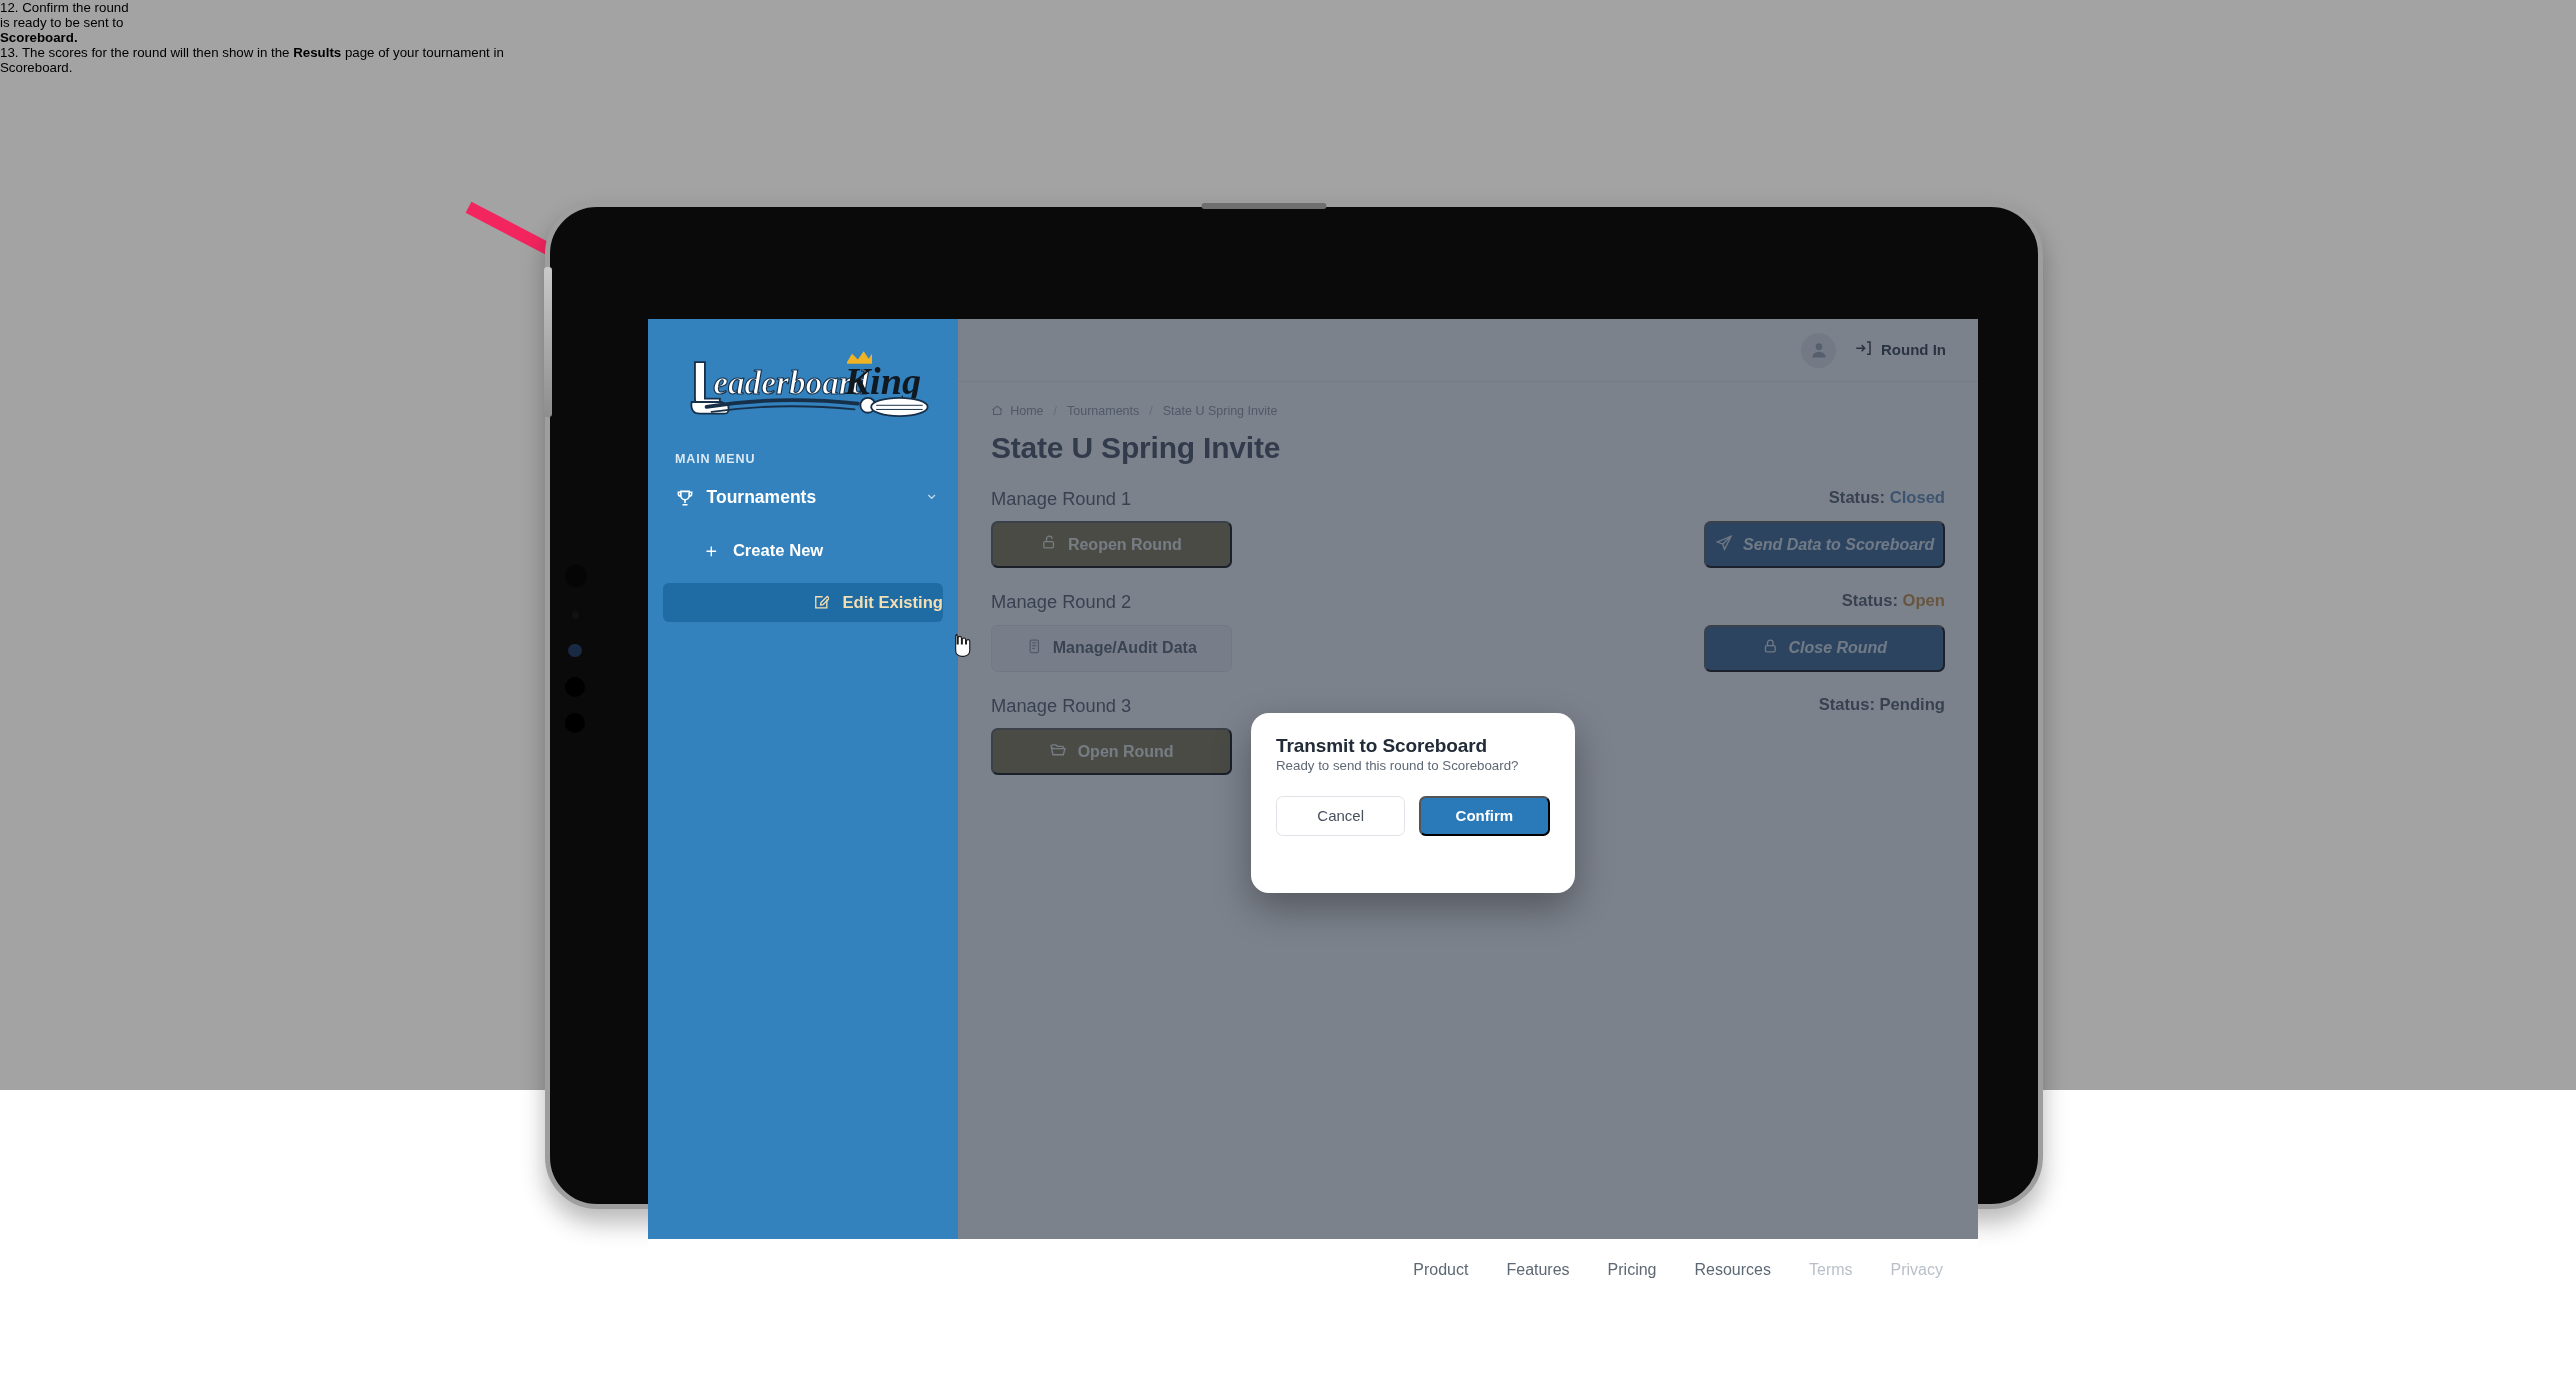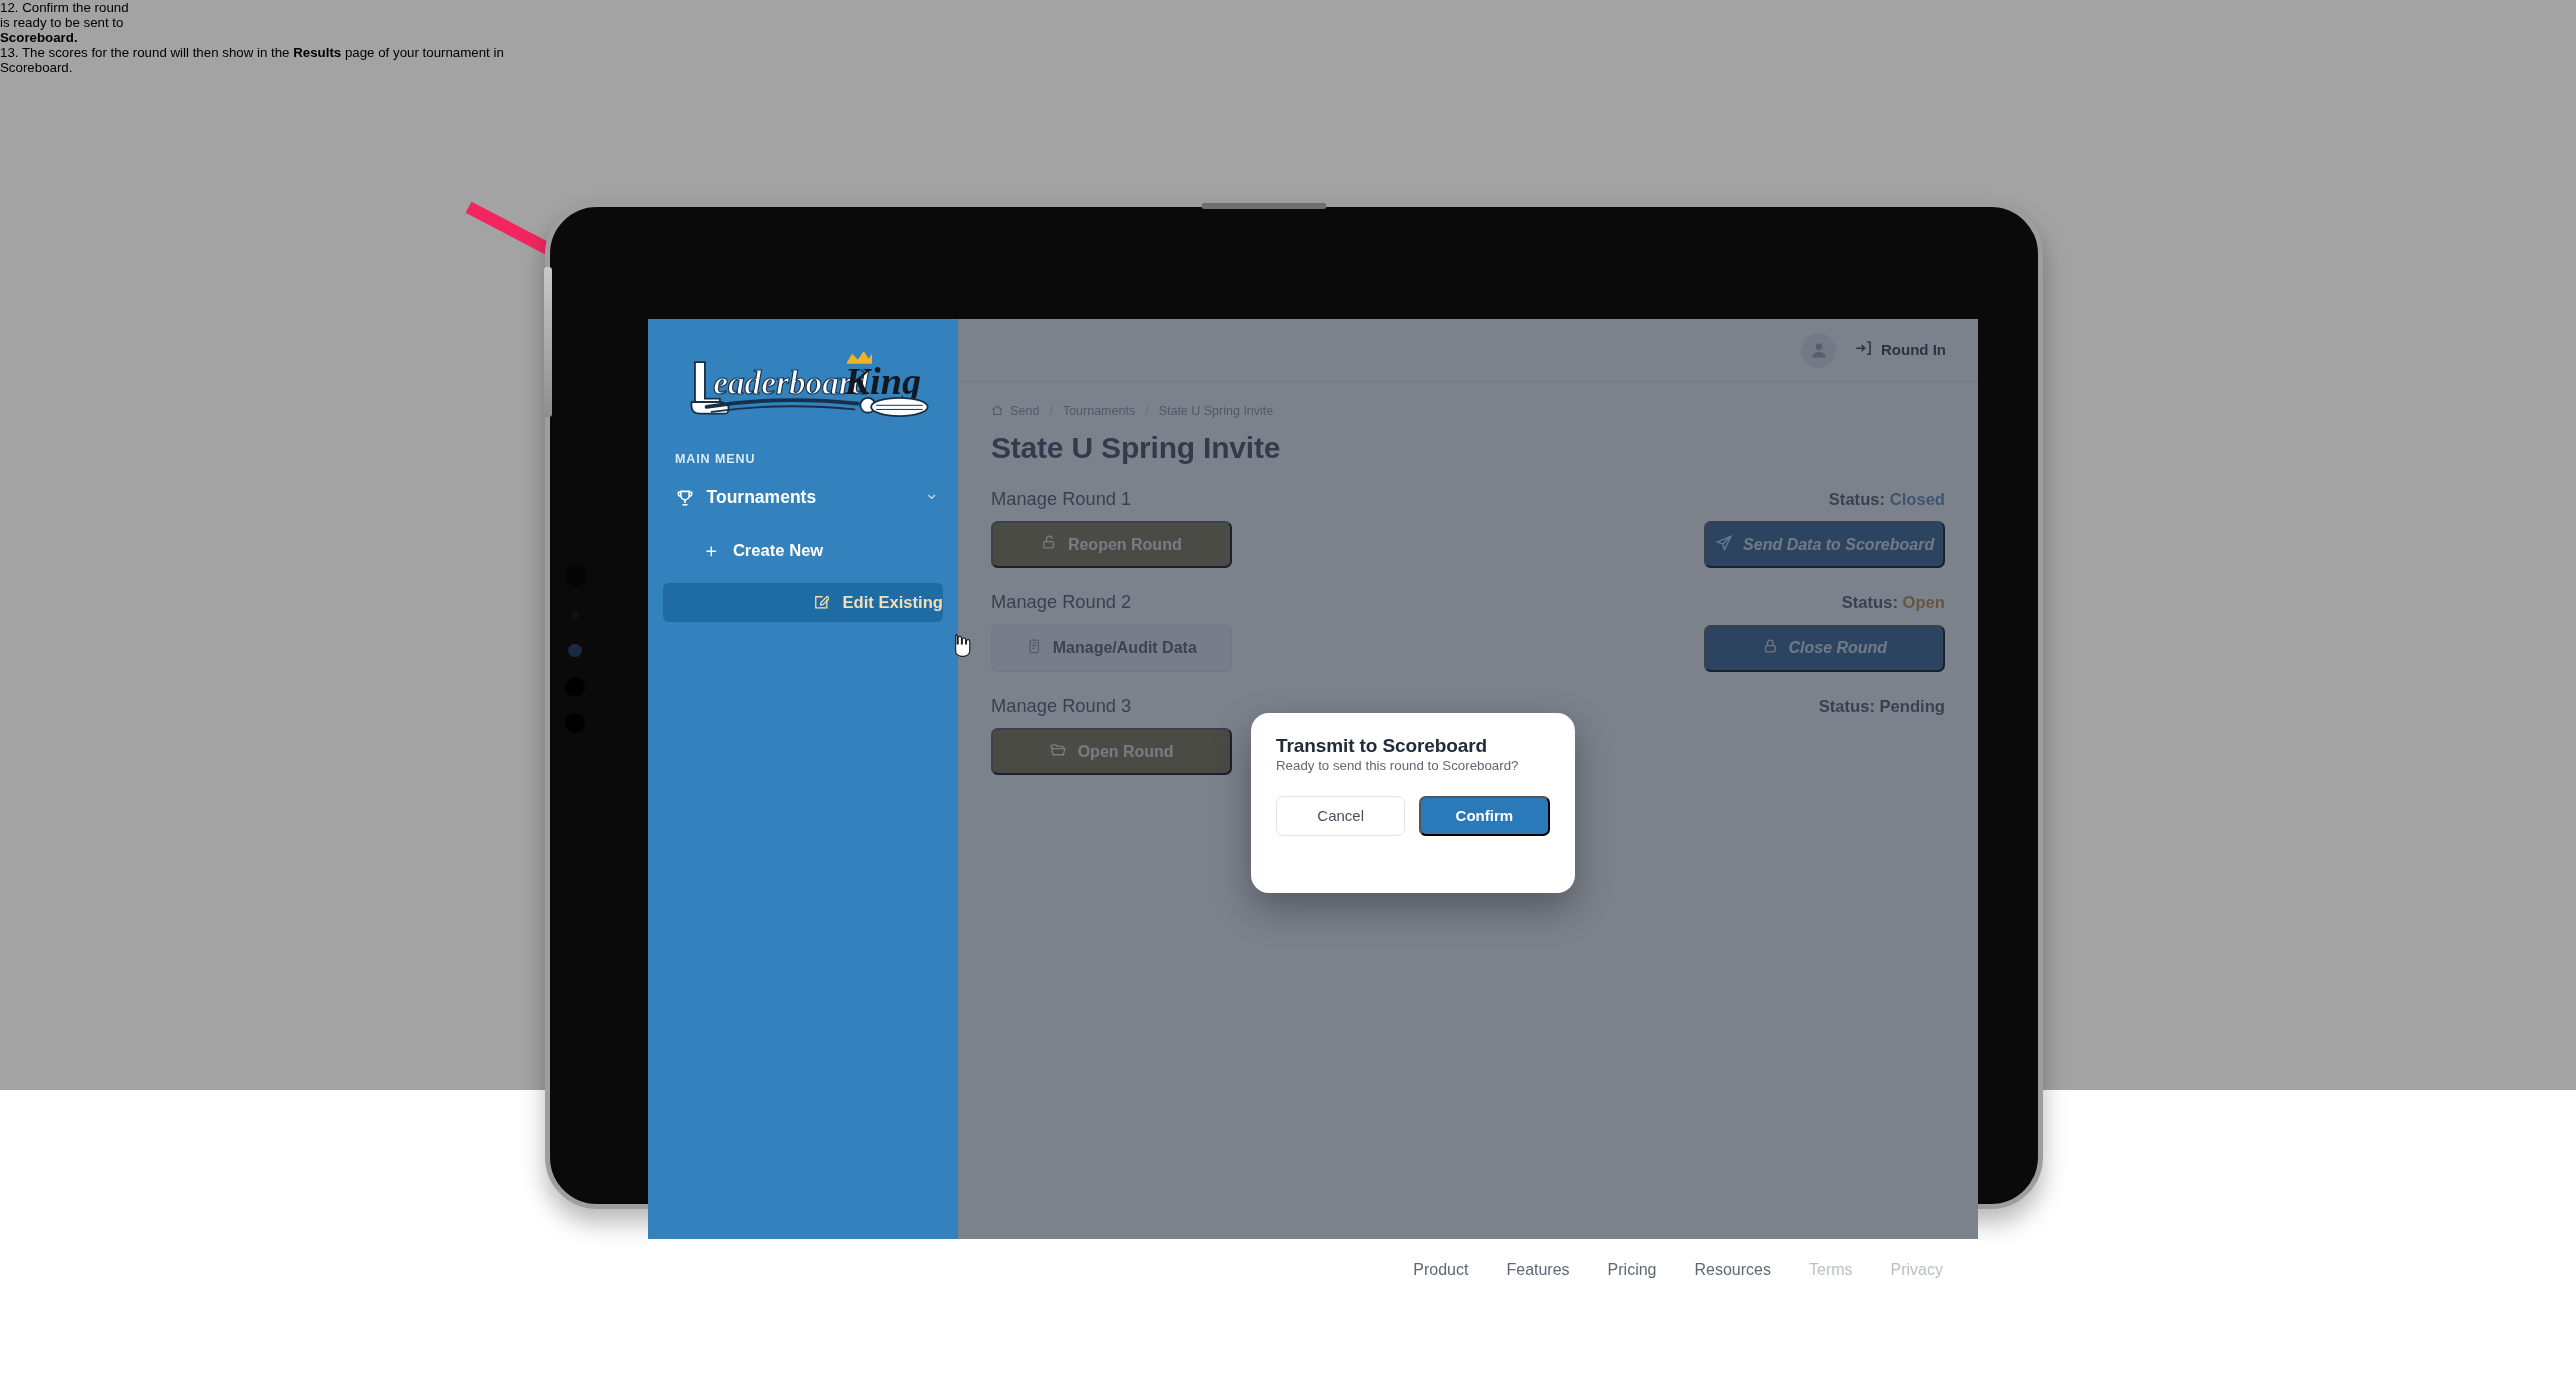--- a/index.html
+++ b/index.html
@@ -191,21 +191,21 @@
   #page-title {
     margin-top: 11.6px;
     font-size: 30px;
     font-weight: 700;
     color: #3c4654;
     letter-spacing: -0.2px;
   }
 
   .round-block { margin-top: 23px; }
   .round-head {
-    display: flex; align-items: flex-end; justify-content: space-between;
+    display: flex; align-items: flex-start; justify-content: space-between;
   }
   .round-name { font-size: 18.3px; color: #4a5563; font-weight: 400; }
   .round-status { font-size: 16.6px; font-weight: 700; color: #4a5563; }
   .round-status .val-closed  { color: #5b86b5; }
   .round-status .val-open    { color: #c98a35; }
   .round-status .val-pending { color: #4a5563; }
 
   .round-actions {
     display: flex; align-items: center; justify-content: space-between;
     margin-top: 11.6px;
@@ -416,21 +416,21 @@
           <div id="content-inner">
 
             <div id="breadcrumb">
               <span class="crumb-home">
                 <span>
                   <svg width="12.5" height="12.5" viewBox="0 0 24 24" fill="none" stroke="#8a93a0" stroke-width="2">
                     <path d="M3 11l9-7 9 7"></path>
                       <path d="M5 10v10h14V10"></path>
                   </svg>
                 </span>
-                <span>Send</span>
+                <span>Home</span>
               </span>
               <span class="sep">/</span>
               <span>Tournaments</span>
               <span class="sep">/</span>
               <span>State U Spring Invite</span>
             </div>
 
             <div id="page-title">State U Spring Invite</div>
 
             <div class="round-block">

